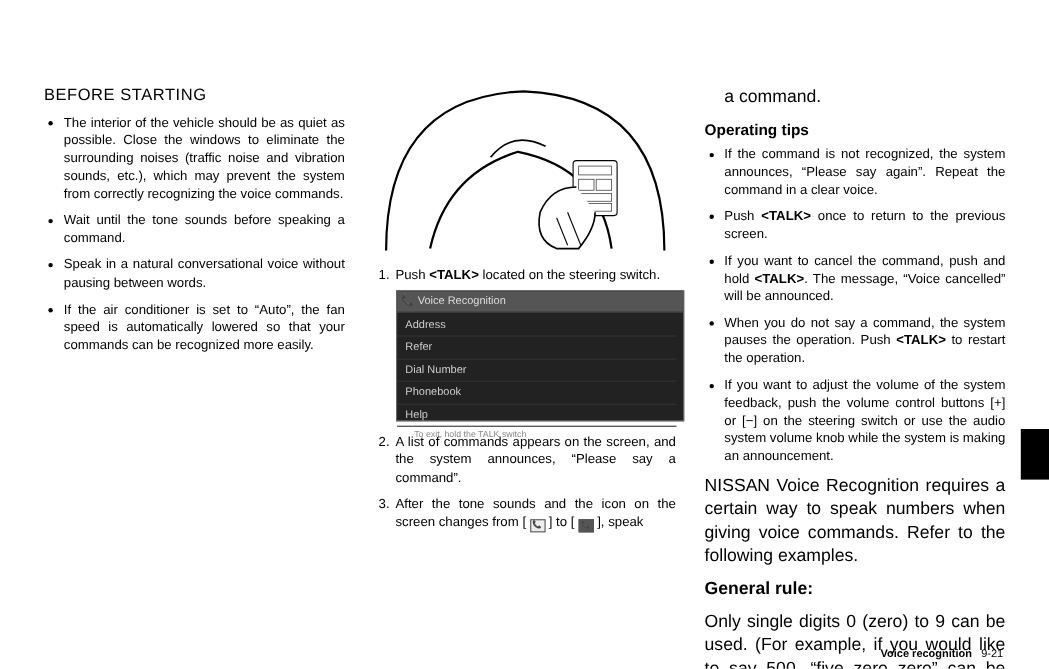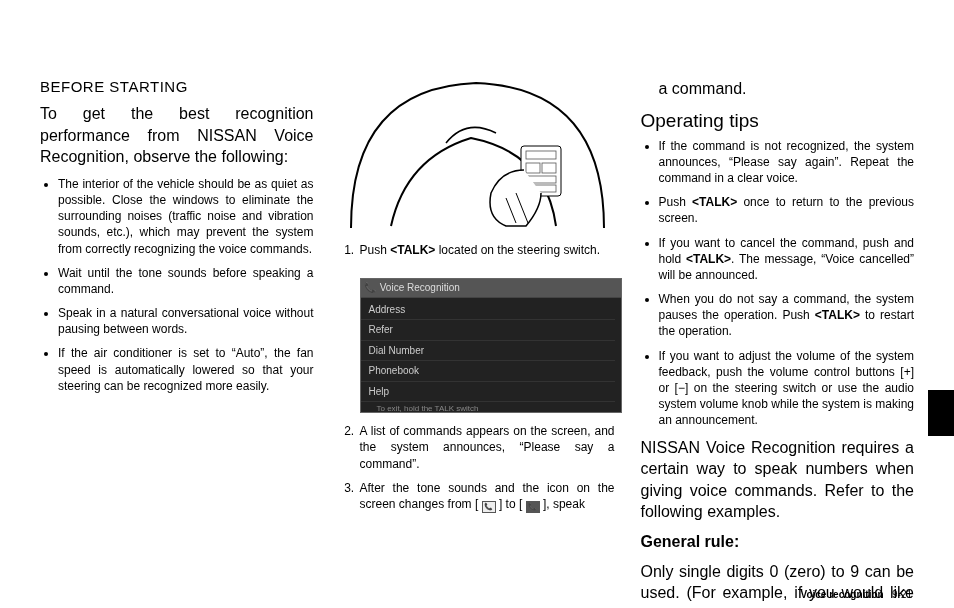--- a/index.html
+++ b/index.html
@@ -30,22 +30,22 @@
     width: 275px;
   }
   h2 {
     font-size: 15px;
     font-weight: 400;
     letter-spacing: 0.5px;
     margin: 0 0 8px 0;
     text-transform: uppercase;
   }
   h3 {
-    font-size: 19px;
-    font-weight: 400;
+    font-size: 14px;
+    font-weight: 700;
     margin: 10px 0 6px 0;
   }
   p {
     font-size: 16px;
     line-height: 1.35;
     margin: 0 0 8px 0;
     text-align: justify;
   }
   ul, ol {
     margin: 0;
@@ -64,26 +64,26 @@
     font-weight: bold;
   }
   .figure {
     width: 262px;
     height: 150px;
     margin: 0 auto 14px auto;
     position: relative;
   }
   .screenshot {
     width: 262px;
-    height: 135px;
+    height: 119px;
     border: 1px solid #666;
     background: #222;
     color: #bbb;
     font-size: 10px;
-    margin: 20px auto 10px auto;
+    margin: 6px auto 10px auto;
     box-sizing: border-box;
   }
   .screenshot .titlebar {
     background: #555;
     color: #ddd;
     padding: 2px 4px;
     font-size: 10px;
     border-bottom: 1px solid #444;
   }
   .screenshot .menu {
@@ -134,26 +134,25 @@
   }
 </style>
 </head>
 <body>
 
 <div class="page">
   <div class="cols">
 
     <div class="col">
       <h2>BEFORE STARTING</h2>
-      <p>To get the best recognition performance from NISSAN Voice Recognition, observe the following:</p>
       <ul>
         <li>The interior of the vehicle should be as quiet as possible. Close the windows to eliminate the surrounding noises (traffic noise and vibration sounds, etc.), which may prevent the system from correctly recognizing the voice commands.</li>
         <li>Wait until the tone sounds before speaking a command.</li>
         <li>Speak in a natural conversational voice without pausing between words.</li>
-        <li>If the air conditioner is set to “Auto”, the fan speed is automatically lowered so that your steering can be recognized more easily.</li>
+        <li>If the air conditioner is set to “Auto”, the fan speed is automatically lowered so that your commands can be recognized more easily.</li>
       </ul>
     </div>
 
     <div class="col">
 
       <div class="figure">
         <svg viewBox="0 0 262 150" width="262" height="150">
           <path d="M 5 150 Q 5 10 130 5 Q 258 10 258 150" fill="none" stroke="#000" stroke-width="2"></path>
           <path d="M 45 148 Q 60 80 125 60 Q 200 75 210 148" fill="none" stroke="#000" stroke-width="2"></path>
           <path d="M 100 65 Q 120 40 150 55" fill="none" stroke="#000" stroke-width="1.5"></path>

